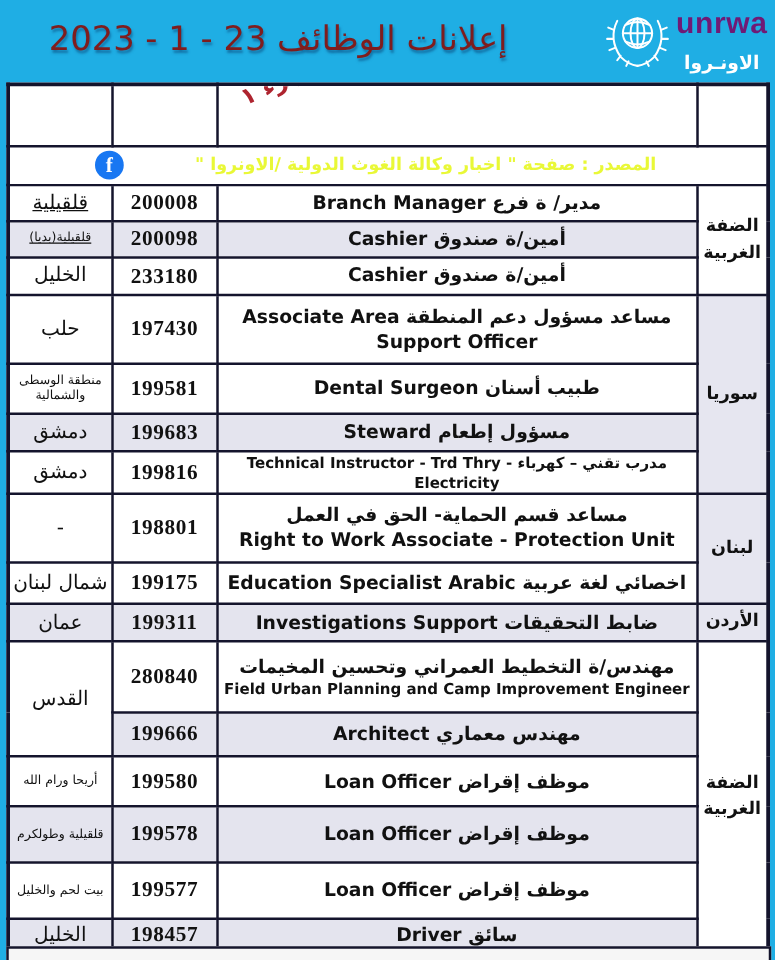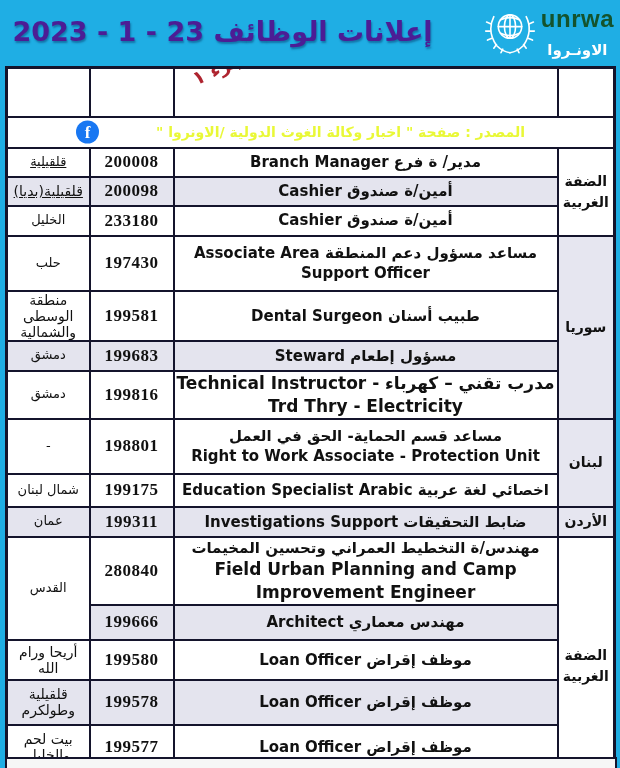--- a/index.html
+++ b/index.html
@@ -6,28 +6,28 @@
   body{
     width:620px;height:768px;position:relative;overflow:hidden;
     background:#1faee4;
     font-family:"DejaVu Sans",sans-serif;
     color:#111;
   }
   
   .banner{position:absolute;left:0;top:0;width:620px;height:64px;background:#1faee4;}
   .banner-title{
     position:absolute;left:0;top:16px;width:445px;text-align:center;
-    direction:rtl;color:#4c1d95;font-weight:bold;font-size:27px;
+    direction:rtl;color:#7f1d1d;font-weight:normal;font-size:27px;
     text-shadow:1px 2px 2px rgba(10,70,120,.55);
     letter-spacing:.5px;white-space:nowrap;
   }
   .logo{position:absolute;right:6px;top:4px;display:flex;align-items:center;gap:4px;}
   .logo svg{display:block;}
   .logo-words{display:flex;flex-direction:column;align-items:center;line-height:1;}
-  .logo-en{color:#14532d;font-weight:bold;font-size:24px;letter-spacing:.5px;font-family:"Liberation Sans",sans-serif;}
+  .logo-en{color:#701a75;font-weight:bold;font-size:24px;letter-spacing:.5px;font-family:"Liberation Sans",sans-serif;}
   .logo-ar{color:#fff;font-weight:bold;font-size:15px;direction:rtl;margin-top:12px;}
   
   table.jobs{
     position:absolute;left:5px;top:66px;width:608px;
     border-collapse:collapse;table-layout:fixed;direction:rtl;
     background:#fff;border:3px solid #14142c;
   }
   table.jobs td{
     border:2px solid #14142c;padding:0 2px;text-align:center;vertical-align:middle;
     background:#ffffff;overflow:hidden;
@@ -44,27 +44,27 @@
   .source-text{
     direction:rtl;color:#e9f837;font-weight:bold;font-size:14px;
     text-align:center;padding-left:60px;
   }
   .fb{
     position:absolute;left:68px;top:50%;transform:translateY(-50%);
     width:23px;height:23px;border-radius:50%;background:#1877f2;
     color:#fff;font-weight:bold;font-size:17px;line-height:23px;text-align:center;
     font-family:"Liberation Serif",serif;
   }
-  td.loc{font-size:13px;direction:rtl;line-height:1.15;}
-  td.loc.sm{font-size:14px;}
+  td.loc{font-size:16px;direction:rtl;line-height:1.15;}
+  td.loc.sm{font-size:10px;}
   td.loc.u{text-decoration:underline;}
   td.num{font-family:"Liberation Serif",serif;font-weight:bold;font-size:17px;letter-spacing:.5px;direction:ltr;}
   td.job{font-weight:bold;font-size:15px;direction:rtl;line-height:1.35;}
   td.job .l1,.job .l2{display:block;}
-  td.job .sm{font-size:17px;}
+  td.job .sm{font-size:12px;}
   td.region{font-weight:bold;font-size:14px;direction:rtl;line-height:1.5;}
   tr.shaded td.job, tr.shaded td.num, tr.shaded td.loc{background:#e4e4ee;}
   td.cell-shade{background:#e6e6f0 !important;}
   
   .bottom-strip{
     position:absolute;left:5px;top:757px;width:608px;height:14px;
     background:#f6f6f6;border:2px solid #14142c;
   }
 </style>
 </head>

